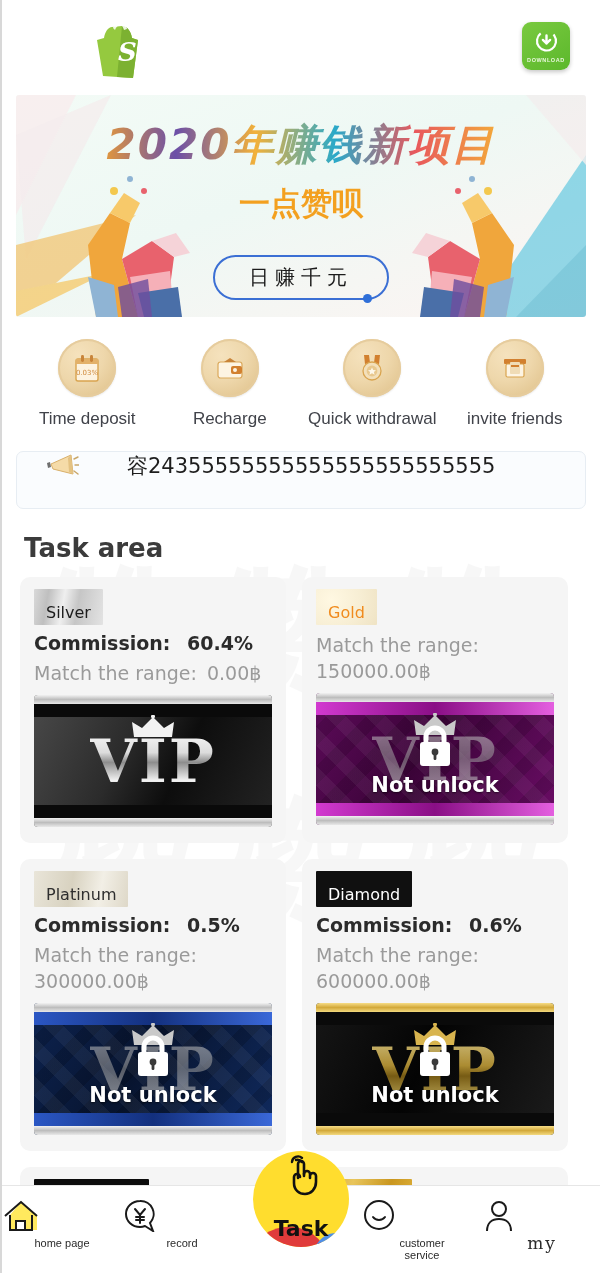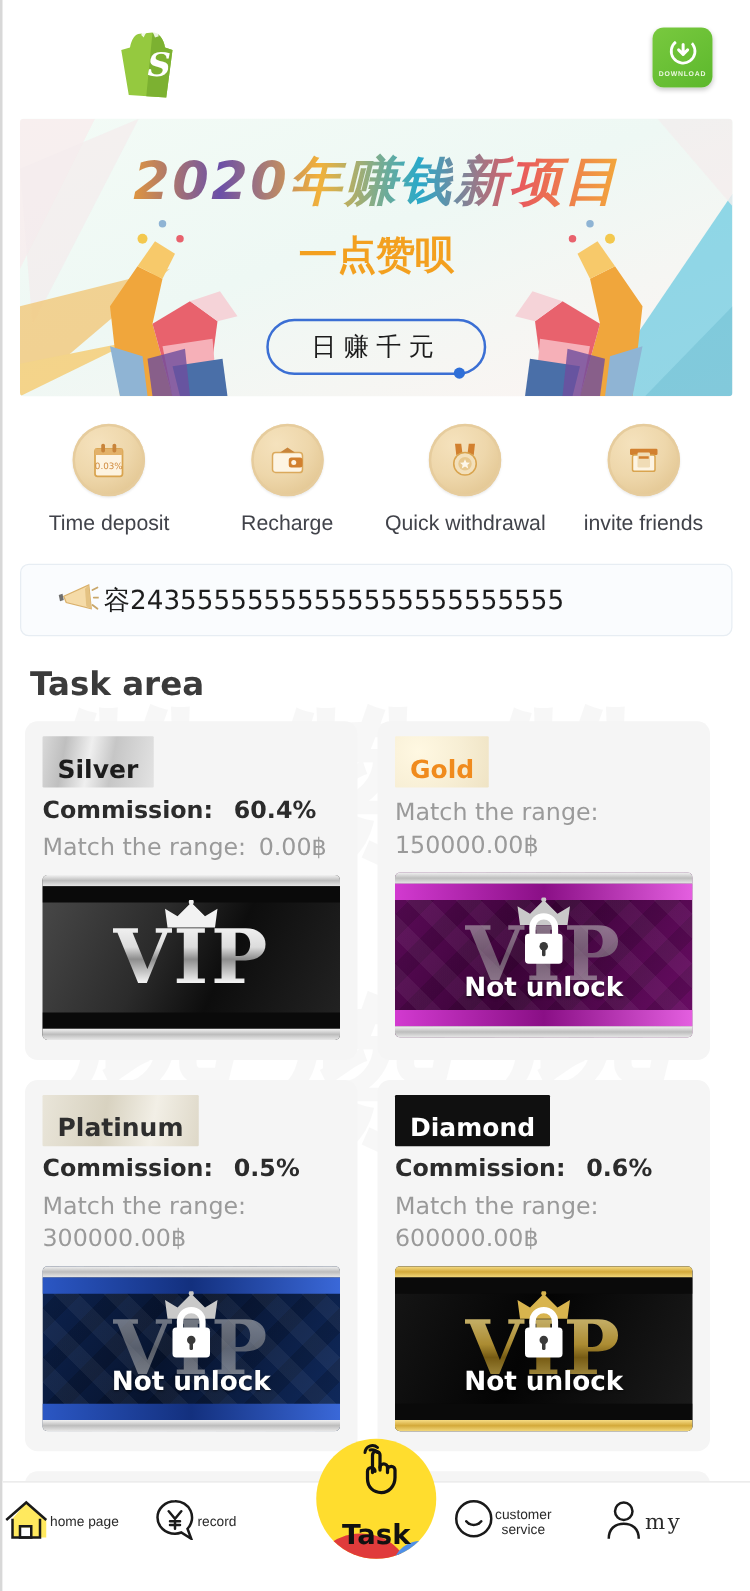--- a/index.html
+++ b/index.html
@@ -88,21 +88,21 @@
     box-shadow: inset 0 0 0 2px #e6cc9d, 0 1px 2px rgba(0,0,0,.10);
     display: flex; align-items: center; justify-content: center;
   }
   .qa-label { margin-top: 12px; font-size: 17px; color: #41434a; white-space: nowrap; }
 
   
   .notice {
     position: relative; z-index: 2;
     margin: 22px 14px 0; height: 58px; border-radius: 7px;
     border: 1px solid #e7edf3; background: #fafcfe;
-    display: flex; align-items: center; overflow: hidden;
+    display: flex; align-items: flex-start; overflow: hidden; gap: 44px;
   }
   .notice-icon { margin: 0 22px 0 28px; flex: 0 0 auto; }
   .notice-text {
     font-size: 21px; color: #1d1d1d; white-space: nowrap;
     font-family: "DejaVu Sans", sans-serif;
     overflow: hidden; text-overflow: clip; margin-left: -18px;
   }
 
   
   .section-title {
@@ -114,21 +114,21 @@
     position: relative; z-index: 2;
     display: flex; flex-wrap: wrap; gap: 16px 16px;
     padding: 14px 16px 0 18px;
   }
   .card {
     width: 266px; border-radius: 10px; background: #f5f5f5;
     padding: 12px 14px 16px; position: relative;
   }
   .badge {
     display: inline-block; padding: 14px 12px 3px;
-    font-size: 20px; font-weight: bold;
+    font-size: 16px; font-weight: normal;
     font-family: "DejaVu Sans", sans-serif;
     border-radius: 1px; margin-bottom: 7px;
   }
   .badge.silver {
     background: linear-gradient(100deg,#d9d9d9 0%,#bfbfbf 20%,#efefef 42%,#c6c6c6 62%,#e3e3e3 100%);
     color: #1c1c1c;
   }
   .badge.gold {
     background: radial-gradient(circle at 25% 30%, #fff8e2 0%, #f7eed4 55%, #efe3c4 100%);
     color: #f08b1d;
@@ -221,21 +221,21 @@
     background: linear-gradient(180deg,#f6e39a 0%,#c8a33a 45%,#8a6a16 60%,#e5cd72 100%);
     -webkit-background-clip: text; background-clip: text; color: transparent; opacity: .85;
   }
 
   
   .tabbar {
     position: absolute; left: 0; bottom: 0; width: 600px; height: 88px;
     background: #ffffff; border-top: 1px solid #e6e6e6;
     display: flex; align-items: flex-start; z-index: 20;
   }
-  .tab { flex: 1; display: flex; flex-direction: row; align-items: center; padding-top: 12px; }
+  .tab { flex: 1; display: flex; flex-direction: column; padding-top: 12px; }
   .tab-label { font-size: 11px; color: #2a2a2a; margin-top: 5px; text-align: center; line-height: 12px; }
   .tab-label.big { font-size: 17px; font-family: "DejaVu Serif", serif; letter-spacing: 2px; }
   .task-fab {
     position: absolute; left: 50%; transform: translateX(-50%); bottom: 26px;
     width: 96px; height: 96px; border-radius: 50%;
     background: #ffdd2e; display: flex; flex-direction: column;
     align-items: center; justify-content: center; overflow: hidden; z-index: 25;
   }
   .fab-red { position: absolute; bottom: -14px; left: -6px; width: 78px; height: 34px;
              background: #e03b3b; border-radius: 50% 50% 0 0 / 100% 100% 0 0; transform: rotate(-6deg); }

